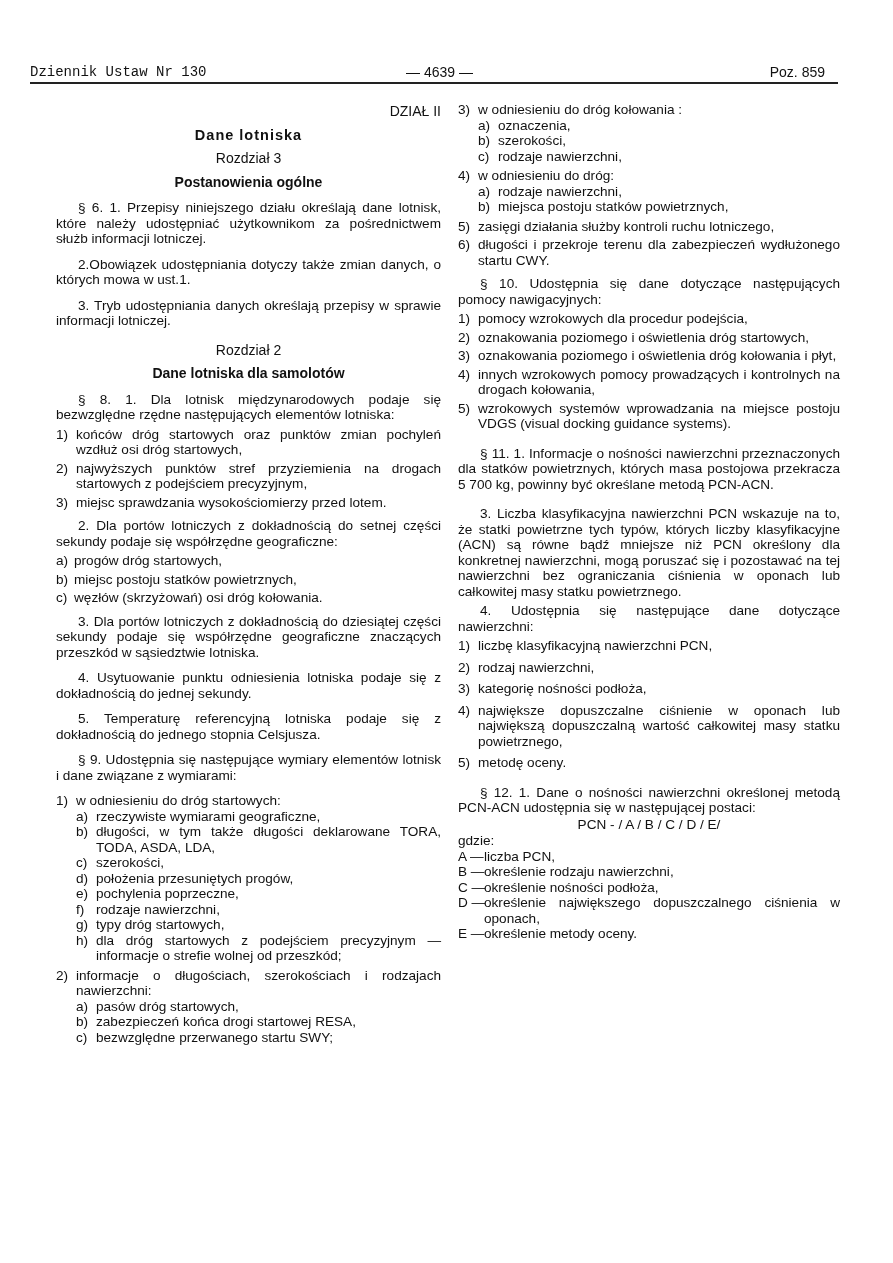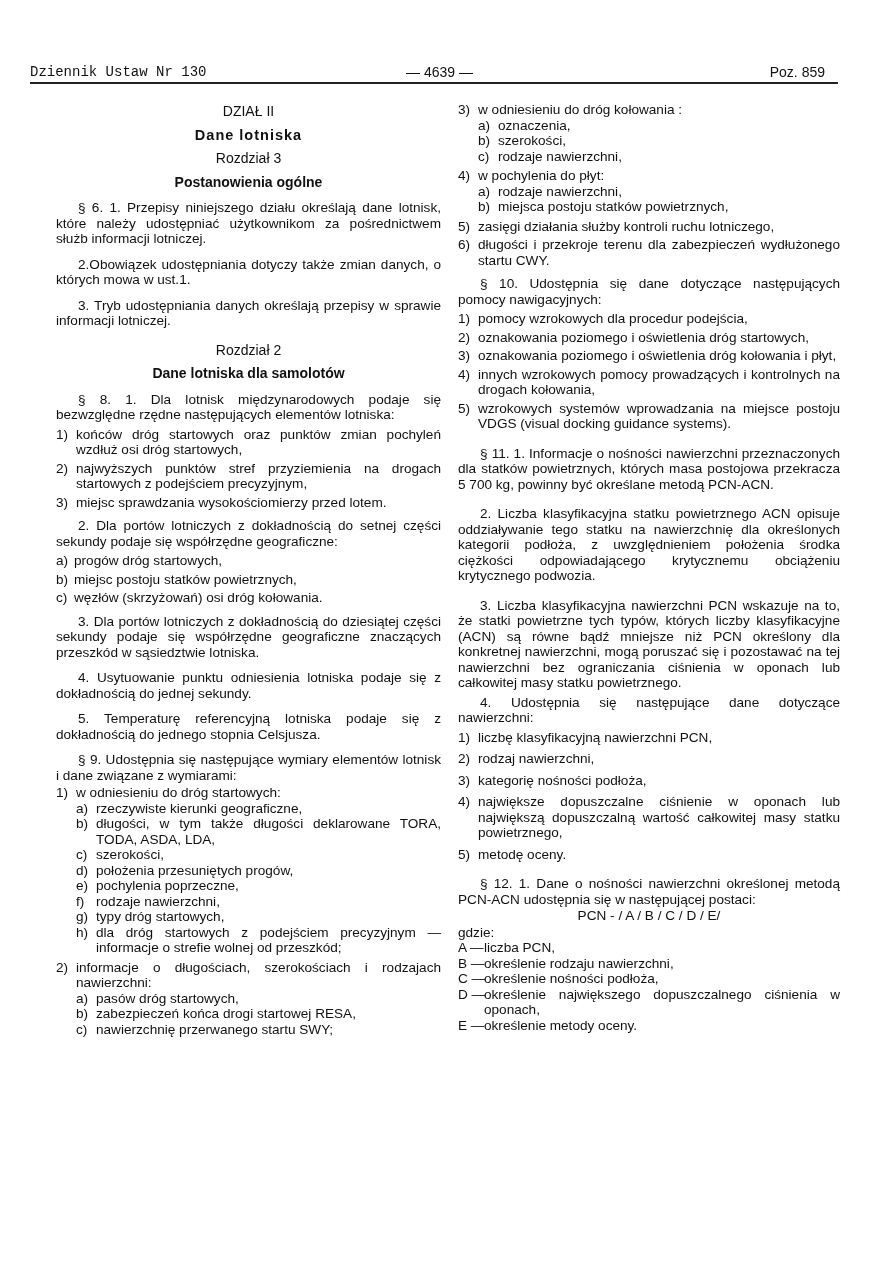--- a/index.html
+++ b/index.html
@@ -19,21 +19,21 @@
   }
   .header .left { position: absolute; left: 0; top: 1px; font-family: Liberation Mono, monospace; }
   .header .center { position: absolute; left: 376px; top: 1px; }
   .header .right { position: absolute; right: 13px; top: 1px; }
 
   .col { position: absolute; top: 102px; }
   .col-left { left: 56px; width: 385px; }
   .col-right { left: 458px; width: 382px; }
 
   .center-line { text-align: center; }
-  .h-dzial { font-size: 14px; margin-top: 2px; margin-bottom: 8px; }
+  .h-dzial { font-size: 14px; margin-top: 2px; margin-bottom: 8px; text-align: right; }
   .h-title { font-weight: bold; font-size: 14.5px; letter-spacing: 1px; margin-bottom: 8px; }
   .h-rozdzial { font-size: 14px; margin-bottom: 8px; }
   .h-sub { font-weight: bold; font-size: 14px; margin-bottom: 10px; }
 
   .para { text-align: justify; text-indent: 22px; margin-bottom: 10px; }
   .list { margin-bottom: 8px; }
   .li { position: relative; padding-left: 20px; text-align: justify; margin-bottom: 3px; }
   .li .num { position: absolute; left: 0; top: 0; }
   .li.alpha { padding-left: 18px; }
   .li.sub { margin-left: 20px; margin-bottom: 0; }
@@ -95,59 +95,59 @@
     <div class="li alpha">
       <span class="num">c)</span>
       <span>węzłów (skrzyżowań) osi dróg kołowania.</span>
     </div>
   </div>
 
   <p class="para">3. Dla portów lotniczych z dokładnością do dziesiątej części sekundy podaje się współrzędne geograficzne znaczących przeszkód w sąsiedztwie lotniska.</p>
   <p class="para">4. Usytuowanie punktu odniesienia lotniska podaje się z dokładnością do jednej sekundy.</p>
   <p class="para">5. Temperaturę referencyjną lotniska podaje się z dokładnością do jednego stopnia Celsjusza.</p>
 
-  <p class="para" style="margin-bottom:2px">§ 9. Udostępnia się następujące wymiary elementów lotnisk i dane związane z wymiarami:</p>
+  <p class="para" style="margin-bottom:10px">§ 9. Udostępnia się następujące wymiary elementów lotnisk i dane związane z wymiarami:</p>
 
   <div class="list">
     <div class="li tight">
       <span class="num">1)</span>
       <span>w odniesieniu do dróg startowych:</span>
     </div>
-    <div class="li sub"><span class="num">a)</span><span>rzeczywiste kierunki geograficzne,</span></div>
+    <div class="li sub"><span class="num">a)</span><span>rzeczywiste wymiarami geograficzne,</span></div>
     <div class="li sub"><span class="num">b)</span><span>długości, w tym także długości deklarowane TORA, TODA, ASDA, LDA,</span></div>
     <div class="li sub"><span class="num">c)</span><span>szerokości,</span></div>
     <div class="li sub"><span class="num">d)</span><span>położenia przesuniętych progów,</span></div>
     <div class="li sub"><span class="num">e)</span><span>pochylenia poprzeczne,</span></div>
     <div class="li sub"><span class="num">f)</span><span>rodzaje nawierzchni,</span></div>
     <div class="li sub"><span class="num">g)</span><span>typy dróg startowych,</span></div>
     <div class="li sub" style="margin-bottom:4px"><span class="num">h)</span><span>dla dróg startowych z podejściem precyzyjnym — informacje o strefie wolnej od przeszkód;</span></div>
 
     <div class="li tight">
       <span class="num">2)</span>
       <span>informacje o długościach, szerokościach i rodzajach nawierzchni:</span>
     </div>
     <div class="li sub"><span class="num">a)</span><span>pasów dróg startowych,</span></div>
     <div class="li sub"><span class="num">b)</span><span>zabezpieczeń końca drogi startowej RESA,</span></div>
-    <div class="li sub"><span class="num">c)</span><span>nawierzchnię przerwanego startu SWY;</span></div>
+    <div class="li sub"><span class="num">c)</span><span>bezwzględne przerwanego startu SWY;</span></div>
   </div>
 </div>
 
 <div class="col col-right">
   <div class="list">
     <div class="li tight">
       <span class="num">3)</span>
       <span>w odniesieniu do dróg kołowania :</span>
     </div>
     <div class="li sub"><span class="num">a)</span><span>oznaczenia,</span></div>
     <div class="li sub"><span class="num">b)</span><span>szerokości,</span></div>
     <div class="li sub" style="margin-bottom:4px"><span class="num">c)</span><span>rodzaje nawierzchni,</span></div>
 
     <div class="li tight">
       <span class="num">4)</span>
-      <span>w pochylenia do płyt:</span>
+      <span>w odniesieniu do dróg:</span>
     </div>
     <div class="li sub"><span class="num">a)</span><span>rodzaje nawierzchni,</span></div>
     <div class="li sub" style="margin-bottom:4px"><span class="num">b)</span><span>miejsca postoju statków powietrznych,</span></div>
 
     <div class="li">
       <span class="num">5)</span>
       <span>zasięgi działania służby kontroli ruchu lotniczego,</span>
     </div>
     <div class="li">
       <span class="num">6)</span>
@@ -159,21 +159,20 @@
   <div class="list">
     <div class="li"><span class="num">1)</span><span>pomocy wzrokowych dla procedur podejścia,</span></div>
     <div class="li"><span class="num">2)</span><span>oznakowania poziomego i oświetlenia dróg startowych,</span></div>
     <div class="li"><span class="num">3)</span><span>oznakowania poziomego i oświetlenia dróg kołowania i płyt,</span></div>
     <div class="li"><span class="num">4)</span><span>innych wzrokowych pomocy prowadzących i kontrolnych na drogach kołowania,</span></div>
     <div class="li"><span class="num">5)</span><span>wzrokowych systemów wprowadzania na miejsce postoju VDGS (visual docking guidance systems).</span></div>
   </div>
 
   <div class="gap6"></div>
   <p class="para" style="margin-bottom:14px">§ 11. 1. Informacje o nośności nawierzchni przeznaczonych dla statków powietrznych, których masa postojowa przekracza 5 700 kg, powinny być określane metodą PCN-ACN.</p>
-  <p class="para" style="margin-bottom:14px">2. Liczba klasyfikacyjna statku powietrznego ACN opisuje oddziaływanie tego statku na nawierzchnię dla określonych kategorii podłoża, z uwzględnieniem położenia środka ciężkości odpowiadającego krytycznemu obciążeniu krytycznego podwozia.</p>
   <p class="para" style="margin-bottom:4px">3. Liczba klasyfikacyjna nawierzchni PCN wskazuje na to, że statki powietrzne tych typów, których liczby klasyfikacyjne (ACN) są równe bądź mniejsze niż PCN określony dla konkretnej nawierzchni, mogą poruszać się i pozostawać na tej nawierzchni bez ograniczania ciśnienia w oponach lub całkowitej masy statku powietrznego.</p>
   <p class="para" style="margin-bottom:4px">4. Udostępnia się następujące dane dotyczące nawierzchni:</p>
 
   <div class="list">
     <div class="li" style="margin-bottom:6px"><span class="num">1)</span><span>liczbę klasyfikacyjną nawierzchni PCN,</span></div>
     <div class="li" style="margin-bottom:6px"><span class="num">2)</span><span>rodzaj nawierzchni,</span></div>
     <div class="li" style="margin-bottom:6px"><span class="num">3)</span><span>kategorię nośności podłoża,</span></div>
     <div class="li" style="margin-bottom:6px"><span class="num">4)</span><span>największe dopuszczalne ciśnienie w oponach lub największą dopuszczalną wartość całkowitej masy statku powietrznego,</span></div>
     <div class="li"><span class="num">5)</span><span>metodę oceny.</span></div>
   </div>

